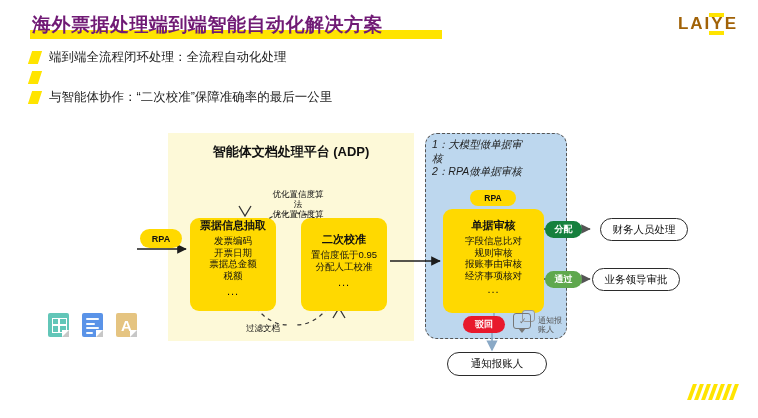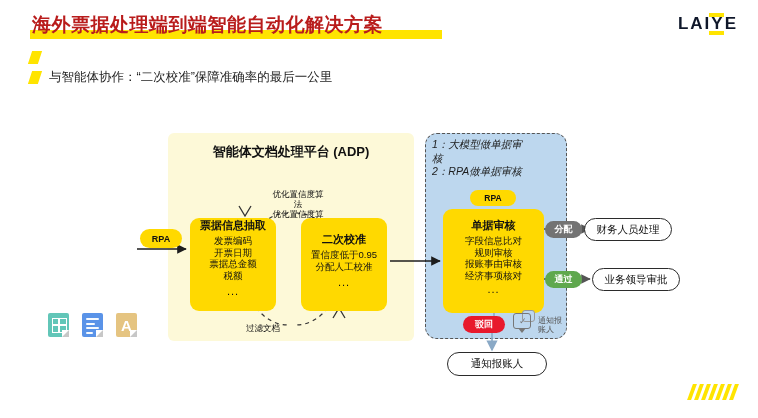--- a/index.html
+++ b/index.html
@@ -9,52 +9,52 @@
     font-family:"Liberation Sans","DejaVu Sans",sans-serif;
     overflow:hidden;
     position:relative;
   }
   .stage{position:absolute;left:0;top:0;width:758px;height:418px;}
 
   
   .title-wrap{position:absolute;left:30px;top:12px;}
   .title{
     position:relative;display:inline-block;
-    font-size:19px;font-weight:bold;color:#b91c1c;
+    font-size:19px;font-weight:bold;color:#701a75;
     letter-spacing:.5px;z-index:2;padding:0 2px;
   }
   .title-underline{
     position:absolute;left:30px;top:30px;width:412px;height:9px;
     background:#ffe400;z-index:1;
   }
 
   .bullets{position:absolute;left:30px;top:50px;width:660px;}
   .bullet{display:flex;align-items:flex-start;margin-bottom:6px;}
   .bullet-mark{
     width:10px;height:13px;margin-right:9px;flex:none;margin-top:1px;
     background:#ffe400;
     transform:skewX(-18deg);
   }
   .bullet-txt{font-size:12.5px;color:#1c1c1c;line-height:14px;}
 
   
   .logo{position:absolute;right:20px;top:14px;display:flex;flex-direction:column;align-items:center;}
-  .logo-word{font-size:17px;font-weight:bold;letter-spacing:2px;color:#0f172a;position:relative;}
+  .logo-word{font-size:17px;font-weight:bold;letter-spacing:2px;color:#a16207;position:relative;}
   .logo-bar{position:absolute;left:31px;width:15px;height:4px;background:#ffe400;}
   .logo-bar.top{top:-1px;}
   .logo-bar.bot{bottom:-1px;}
 
   
   .stripes{position:absolute;right:22px;bottom:18px;display:flex;gap:3px;}
   .stripes i{display:block;width:4px;height:16px;background:#ffe400;transform:skewX(-20deg);}
 
   
   .adp-panel{
     position:absolute;left:168px;top:133px;width:246px;height:208px;
-    background:#fdf9d8;border-radius:6px;
+    background:#fdf9d8;border-radius:0;
   }
   .adp-title{
     position:absolute;left:0;top:10px;width:100%;text-align:center;
     font-size:13px;font-weight:bold;color:#111;
   }
 
   .blue-panel{
     position:absolute;left:425px;top:133px;width:140px;height:204px;
     background:#bdd7ee;border:1.6px dashed #555;border-radius:12px;
   }
@@ -104,31 +104,31 @@
   .pdf-a{position:absolute;left:0;top:0;width:100%;height:100%;display:flex;align-items:center;justify-content:center;
     font-size:15px;font-weight:bold;color:#fff;line-height:1;}
 
   
   .pill{
     position:absolute;border-radius:11px;display:flex;align-items:center;justify-content:center;
     font-size:9px;font-weight:bold;color:#111;box-sizing:border-box;
   }
   #pill-rpa1{left:140px;top:229px;width:42px;height:19px;background:#ffd900;}
   #pill-rpa2{left:470px;top:190px;width:46px;height:16px;background:#ffd900;font-size:8.5px;}
-  #pill-assign{left:545px;top:221px;width:37px;height:17px;background:#737373;color:#fff;}
+  #pill-assign{left:545px;top:221px;width:37px;height:17px;background:#15803d;color:#fff;}
   #pill-pass{left:545px;top:271px;width:37px;height:17px;background:#5fa84e;color:#fff;}
   #pill-reject{left:463px;top:316px;width:42px;height:17px;background:#e8192c;color:#fff;border-radius:9px;}
 
   
   .onode{
     position:absolute;border:1.3px solid #2b2b2b;border-radius:16px;background:#fff;
     display:flex;align-items:center;justify-content:center;
     font-size:10.5px;color:#111;box-sizing:border-box;
   }
-  #node-finance{left:584px;top:218px;width:88px;height:23px;}
+  #node-finance{left:600px;top:218px;width:88px;height:23px;}
   #node-leader{left:592px;top:268px;width:88px;height:23px;}
   #node-notify{left:447px;top:352px;width:100px;height:24px;}
 
   
   .wechat-ic{position:absolute;left:513px;top:313px;width:23px;height:20px;}
   .wechat-ic .bub{position:absolute;left:0;top:0;width:18px;height:16px;border:1.4px solid #777;border-radius:3px;box-sizing:border-box;}
   .wechat-ic .bub:after{content:"";position:absolute;left:4px;bottom:-5px;border-left:4px solid transparent;border-right:4px solid transparent;border-top:5px solid #777;}
   .wechat-ic .tick{position:absolute;left:5px;top:2px;font-size:9px;color:#777;}
   .wechat-ic .bub2{position:absolute;left:9px;top:-3px;width:13px;height:12px;border:1.4px solid #999;border-radius:3px;box-sizing:border-box;background:#bdd7ee;}
   .wechat-lbl{position:absolute;left:538px;top:316px;width:30px;font-size:8px;color:#555;line-height:9px;}
@@ -145,20 +145,24 @@
 <body>
 
 <div class="stage">
 
   <div class="title-underline"></div>
   <div class="title-wrap">
     <div class="title">海外票据处理端到端智能自动化解决方案</div>
   </div>
 
   <div class="bullets">
+    <div class="bullet">
+      <span class="bullet-mark"></span>
+      <span class="bullet-txt">端到端全流程闭环处理：全流程自动化处理</span>
+    </div>
     <div class="bullet">
       <span class="bullet-mark"></span>
     </div>
     <div class="bullet">
       <span class="bullet-mark"></span>
       <span class="bullet-txt">与智能体协作：“二次校准”保障准确率的最后一公里</span>
     </div>
   </div>
 
   <div class="logo">

